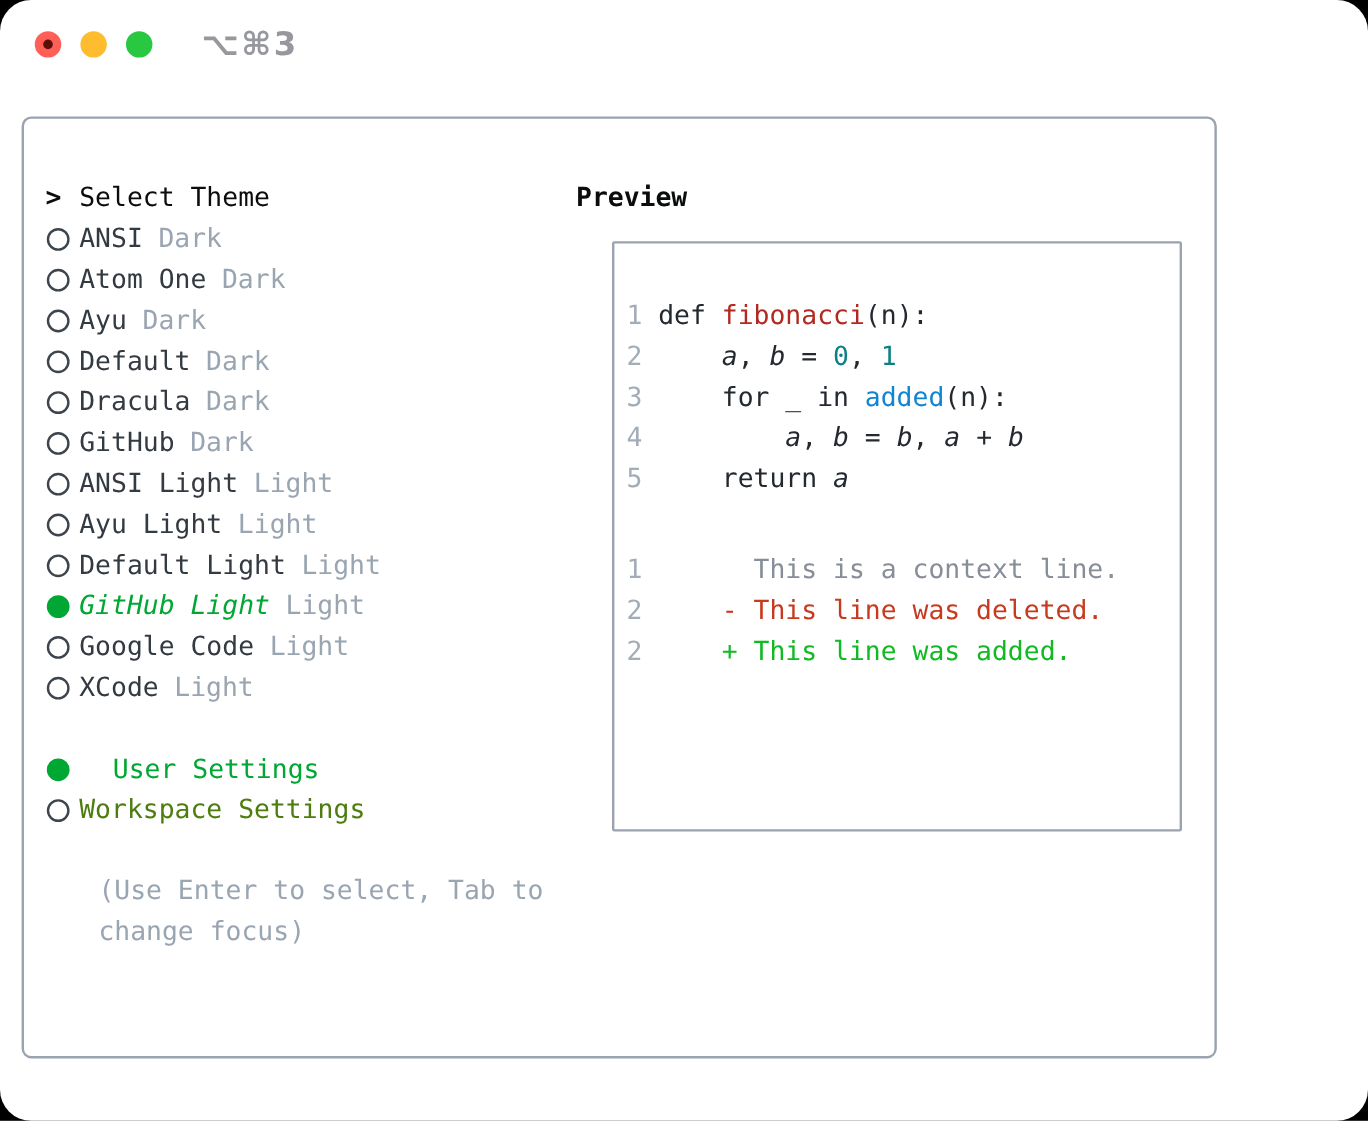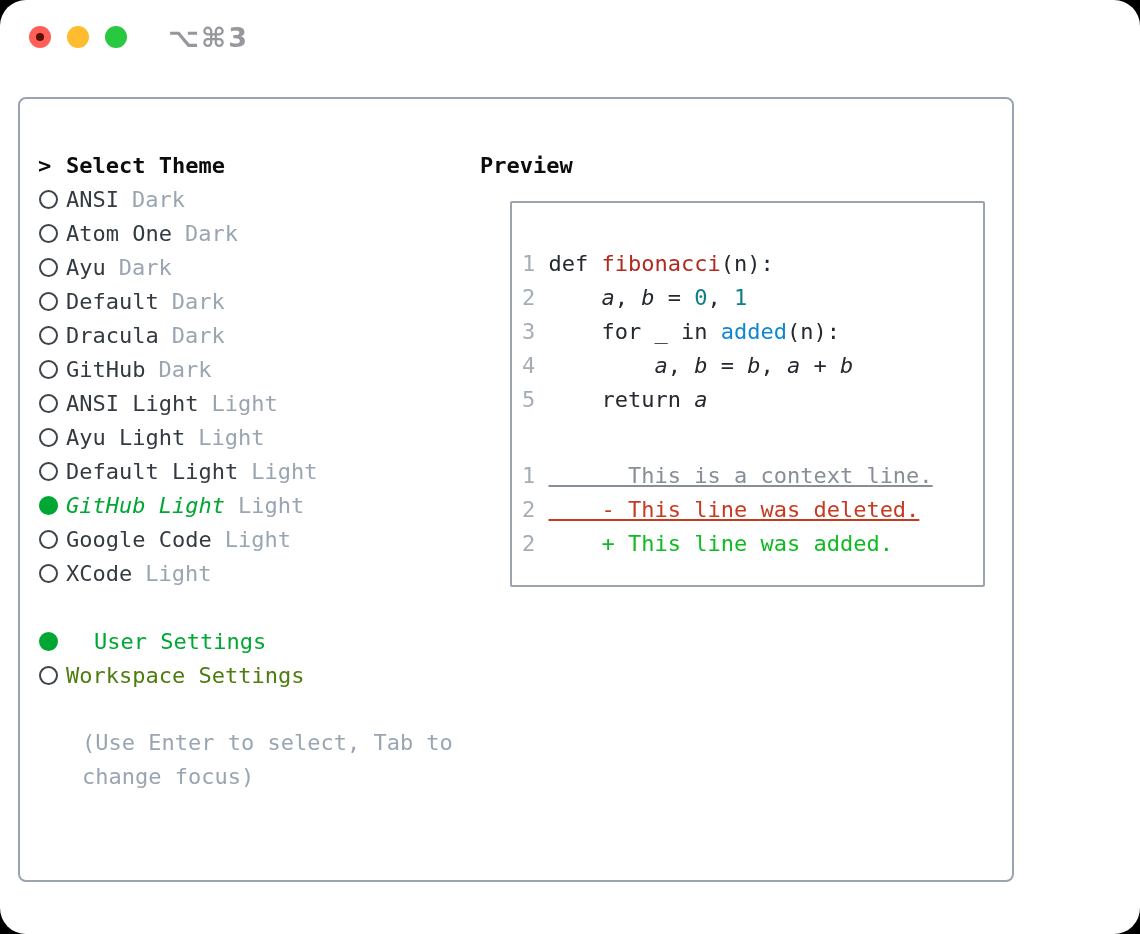--- a/index.html
+++ b/index.html
@@ -32,49 +32,49 @@
     border:2px solid #9aa3af;border-radius:8px;background:#fff;
     box-sizing:border-box;
   }
   .left-col{position:absolute;left:18px;top:49px;width:450px;font-size:22px;}
   .row{height:34px;display:flex;align-items:center;white-space:pre;}
   .marker{width:28px;flex:none;display:flex;align-items:center;}
   .caret{font-weight:700;color:#0b0c0d;}
   .radio{width:15px;height:15px;border-radius:50%;box-sizing:content-box;}
   .dot-empty{border:2px solid #3d444c;background:transparent;margin-left:1px;}
   .dot-selected{border:2px solid #00a733;background:#00a733;margin-left:1px;}
-  .header-text{font-weight:700;color:#0b0c0d;}
+  .header-text{font-weight:400;color:#0b0c0d;}
   .theme-name{color:#343a41;}
   .theme-name.selected{color:#00a733;font-style:italic;}
   .theme-variant{color:#9aa5b2;padding-left:13px;}
   .apply-header{color:#141619;}
   .apply-name{color:#4d7c0f;}
   .apply-name.selected{color:#00a733;margin-left:28px;}
   .spacer{height:34px;}
   .hint{color:#9aa5b2;font-size:22px;line-height:34px;margin-top:0;margin-left:44px;}
   
   .preview-header{
     position:absolute;left:460px;top:49px;height:34px;display:flex;align-items:center;
     font-size:22px;font-weight:700;color:#0b0c0d;
   }
   .preview-box{
-    position:absolute;left:490px;top:102px;width:475px;height:386px;
+    position:absolute;left:490px;top:102px;width:475px;height:492px;
     border:2px solid #9aa3af;border-radius:2px;box-sizing:border-box;
     padding:44px 0 0 10px;overflow:hidden;
   }
   .code-line{height:34px;line-height:34px;white-space:pre;font-size:22px;}
   .diff-gap{height:42px;}
   .ln{color:#a3adb8;}
   .seg-plain{color:#24292f;}
   .seg-func{color:#b2291f;}
   .seg-var{color:#24292f;font-style:italic;}
   .seg-num{color:#0e7f87;}
   .seg-builtin{color:#0f86d2;}
-  .seg-context{color:#878e98;text-decoration:underline;}
-  .seg-deleted{color:#c73a1f;text-decoration:underline;}
+  .seg-context{color:#878e98;}
+  .seg-deleted{color:#c73a1f;}
   .seg-added{color:#10ba22;}
 </style>
 </head>
 <body>
 
 <div class="window">
 
   <div class="titlebar">
     <div class="traffic">
       <span class="tl tl-red">

